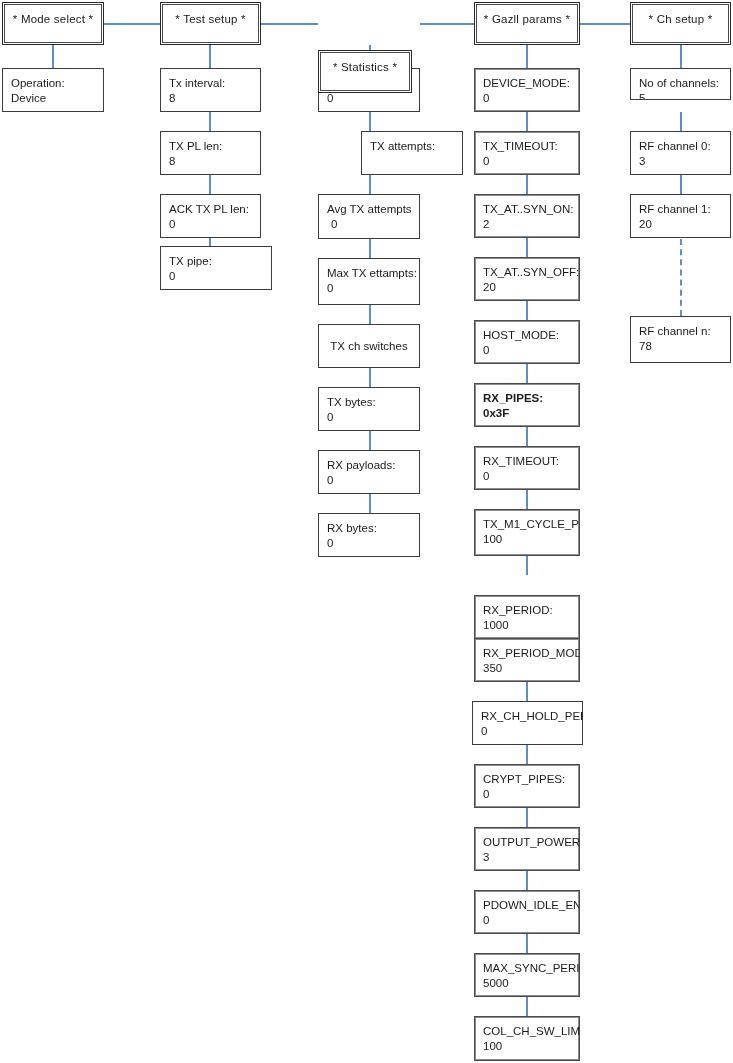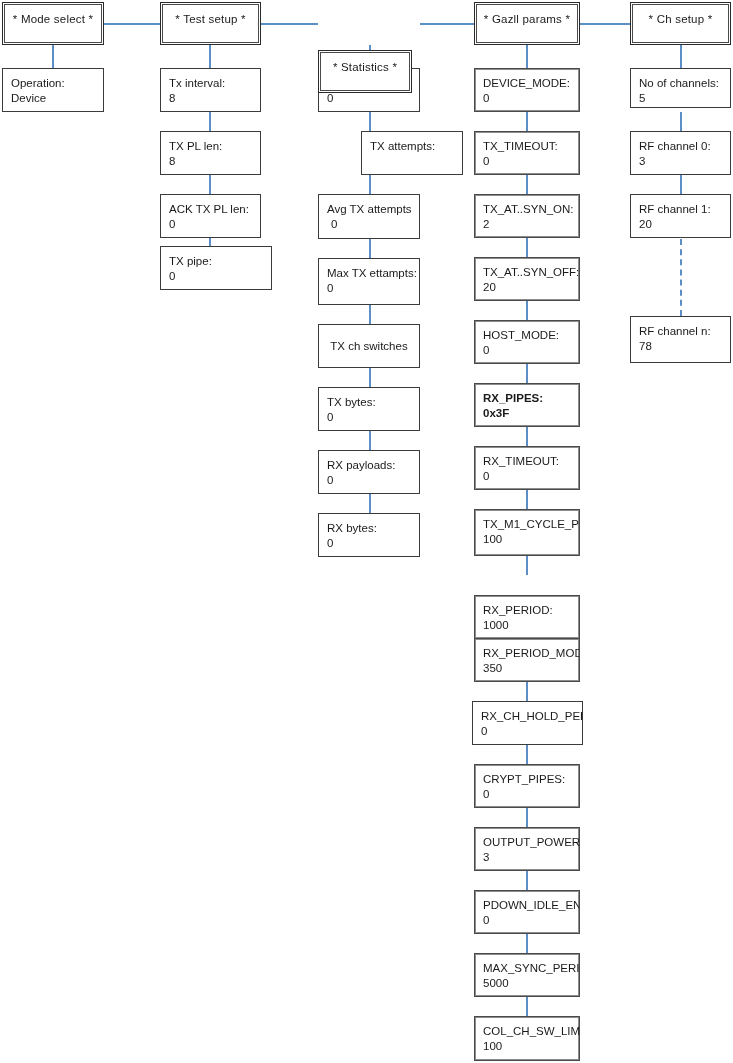--- a/index.html
+++ b/index.html
@@ -338,21 +338,21 @@
       <span class="val">5000</span>
     </div>
   </div>
   <div class="node rim" style="left:474px; top:1016px; width:106px; height:45px;">
     <div class="lines">
       <span class="lbl">COL_CH_SW_LIM:</span>
       <span class="val">100</span>
     </div>
   </div>
 
-  <div class="node" style="left:630px; top:68px; width:101px; height:40px;">
+  <div class="node" style="left:630px; top:68px; width:101px; height:32px;">
     <div class="lines">
       <span class="lbl">No of channels:</span>
       <span class="val">5</span>
     </div>
   </div>
   <div class="node" style="left:630px; top:131px; width:101px; height:44px;">
     <div class="lines">
       <span class="lbl">RF channel 0:</span>
       <span class="val">3</span>
     </div>

